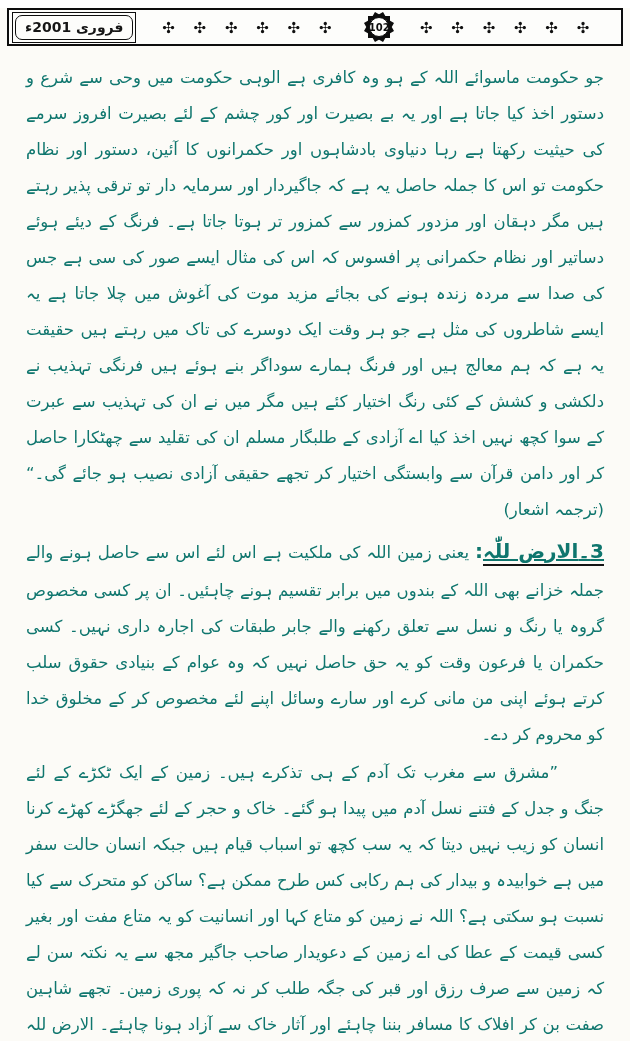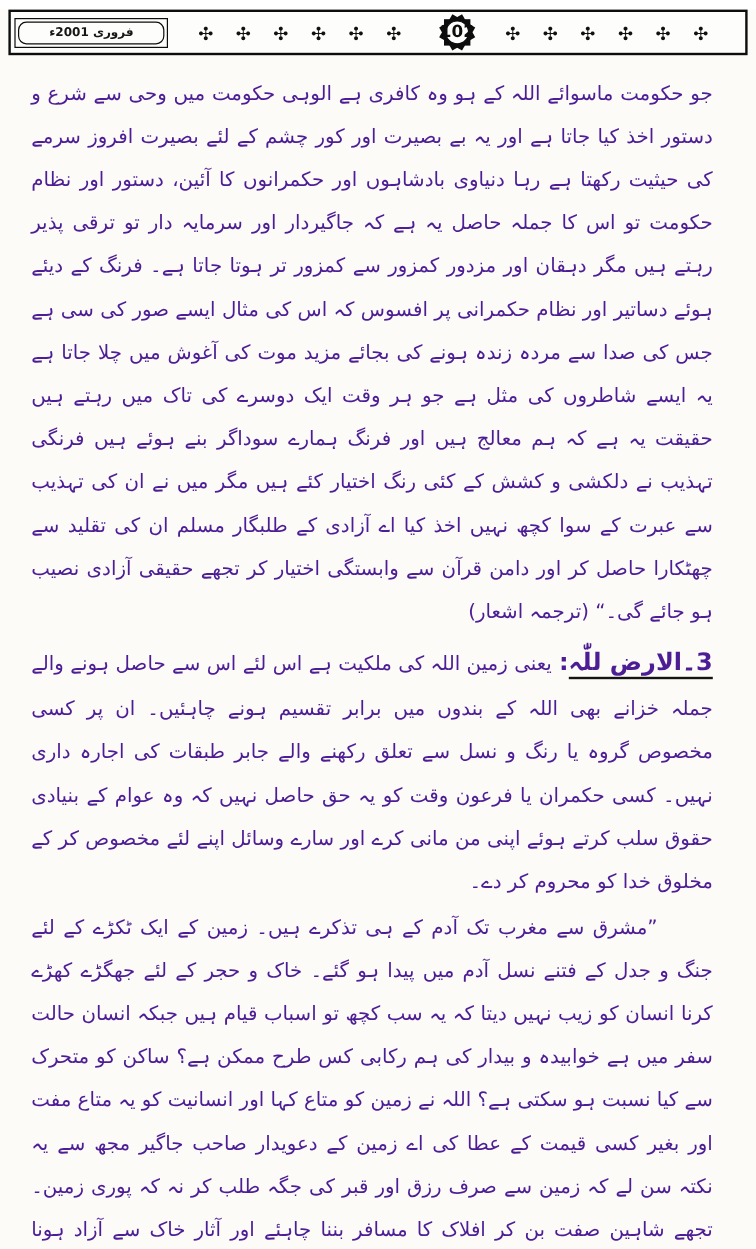--- a/index.html
+++ b/index.html
@@ -30,22 +30,22 @@
   }
   .hbox{
     border:1.5px solid #0d0d0d;
     padding:2px;
     flex:0 0 auto;
     background:#fdfdfb;
   }
   .hbox-inner{
     border:1px solid #0d0d0d;
     border-radius:7px;
-    padding:1px 25px;
-    font-size:10px;
+    padding:1px 9px;
+    font-size:14px;
     font-weight:bold;
     white-space:nowrap;
     line-height:1.5;
   }
   .ornament-row{
     flex:1 1 auto;
     overflow:hidden;
     white-space:nowrap;
     text-align:center;
     font-size:15px;
@@ -64,39 +64,40 @@
     position:absolute;left:4px;top:4px;
     width:22px;height:22px;background:#0d0d0d;
   }
   .badge .ray.r2{transform:rotate(30deg);}
   .badge .ray.r3{transform:rotate(60deg);}
   .badge .core{
     position:relative;z-index:2;
     width:18px;height:18px;border-radius:50%;
     background:#fdfdfb;border:1.5px solid #0d0d0d;
     display:flex;align-items:center;justify-content:center;
-    font-size:14px;font-weight:bold;color:#0d0d0d;
+    font-size:10px;font-weight:bold;color:#0d0d0d;
   }
   
   .content{
     padding:14px 26px 0 26px;
     direction:rtl;
   }
   .content p{
-    margin:0 10px 2px 0;
+    margin:0 0 2px 0;
     text-align:justify;
     font-size:16.5px;
     line-height:2.18;
-    color:#4c1d95;
+    color:#0f766e;
   }
   p.quote-para{ text-indent:46px; }
   .sec-head{
     font-size:20px;
     font-weight:bold;
     white-space:nowrap;
+    text-decoration:underline;
   }
   .sec-underline{
     border-bottom:2.5px solid #141414;
     padding-bottom:1px;
   }
   .sec-sep{ margin-left:6px; font-weight:bold; font-size:20px; }
 </style>
 </head>
 <body>
 

